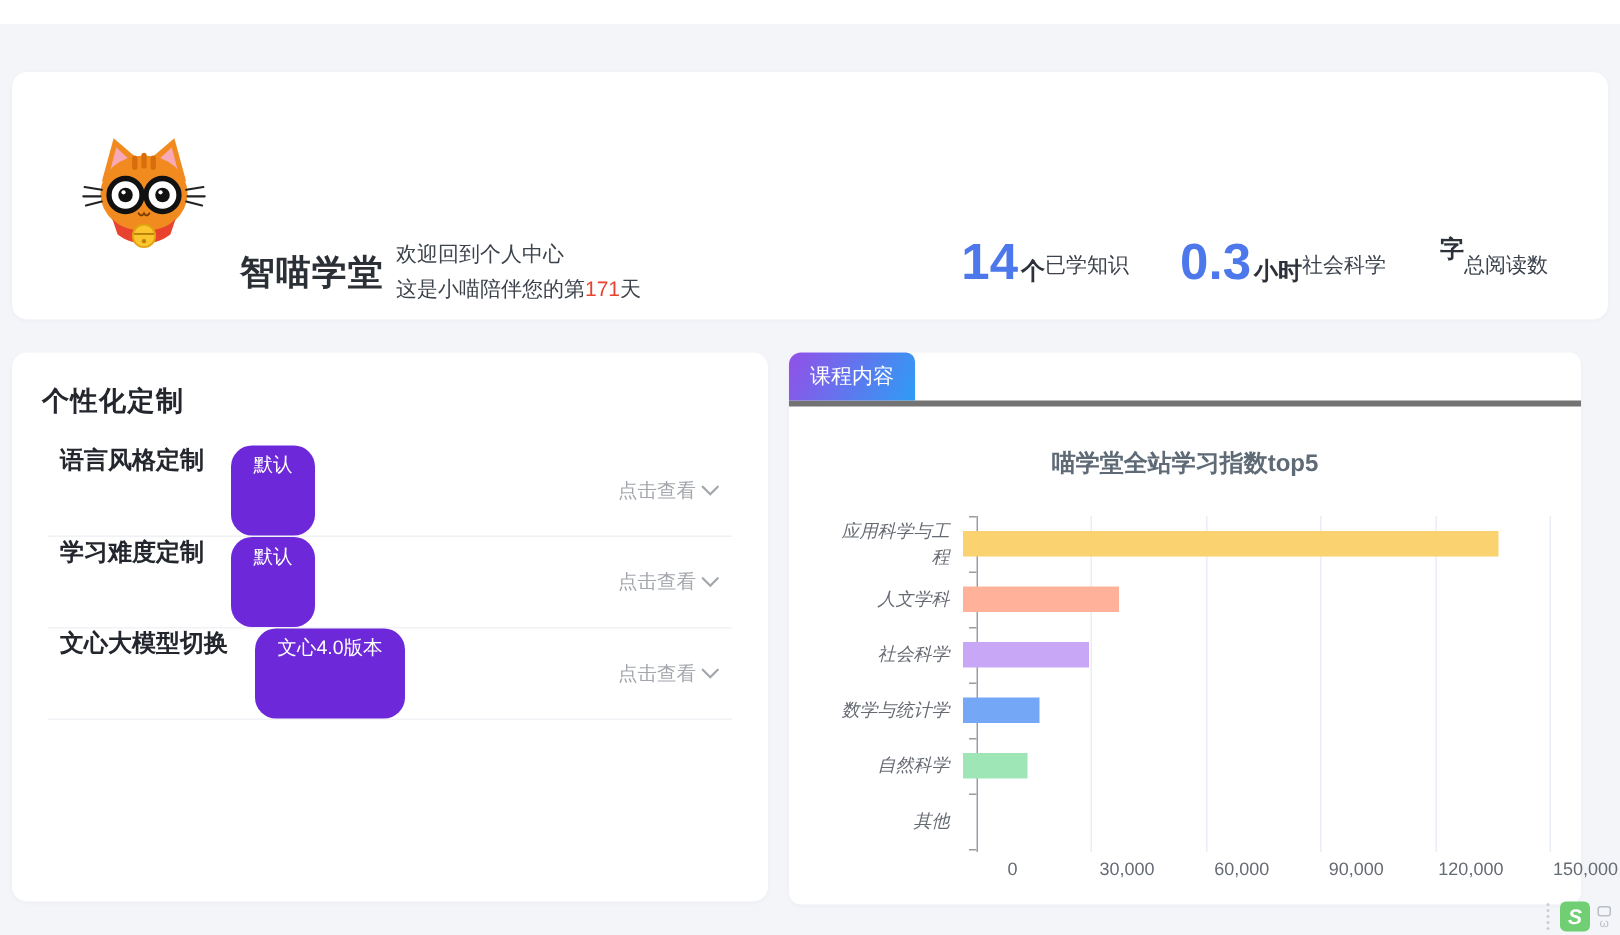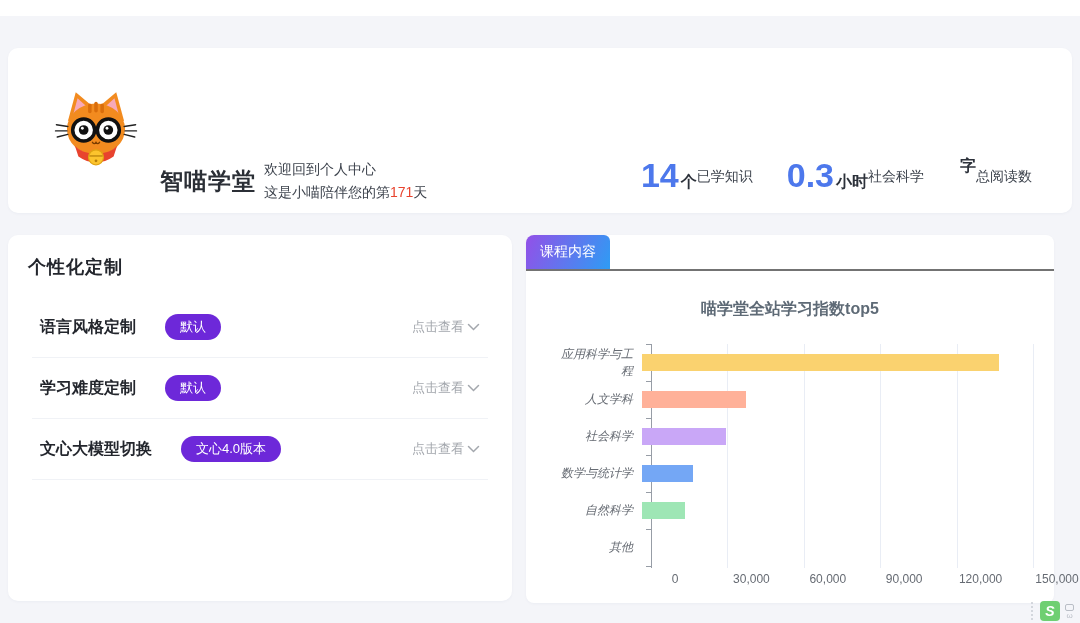--- a/index.html
+++ b/index.html
@@ -25,27 +25,27 @@
   .stats { position:absolute; right:40px; top:108px; display:flex; gap:34px; }
   .stat { display:flex; flex-direction:row; }
   .stat-top { display:flex; align-items:baseline; }
   .stat-value { font-size:34px; font-weight:bold; color:#4d78ec; }
   .stat-unit { font-size:16px; font-weight:bold; color:#2c313a; margin-left:2px; }
   .stat-label { font-size:14px; color:#3d434d; margin-top:12px; }
 
   
   .panel-title { position:absolute; left:20px; top:20px; font-size:18px; font-weight:bold; color:#23262d; letter-spacing:1px; }
   .cust-rows { position:absolute; left:24px; right:24px; top:62px; }
-  .cust-row { display:flex; align-items:center; height:61px; border-bottom:1px solid #f0f2f6;gap:11px; }
+  .cust-row { display:flex; height:61px; border-bottom:1px solid #f0f2f6; }
   .row-label { font-size:16px; font-weight:bold; color:#23262d; margin-left:8px; }
   .row-badge { margin-left:18px; background:#6d28d9; color:#fff; font-size:13px; padding:4px 15px; border-radius:14px; }
   .row-action { margin-left:auto; margin-right:8px; color:#a3a7ad; font-size:13px; display:flex; align-items:center; gap:3px; cursor:pointer; }
 
   
-  .tabs { display:flex; align-items:stretch; height:36px; border-bottom:2px solid #737373; }
+  .tabs { display:flex; align-items:stretch; height:36px; border-bottom:4px solid #737373; }
   .tab { min-width:74px; padding:0 14px; display:flex; align-items:center; justify-content:center;
     font-size:14px; color:#3f8cf7; cursor:pointer; }
   .tab.active { color:#fff; border-radius:8px 6px 0 0;
     background:linear-gradient(115deg,#9350e8 0%,#2e9cf4 100%); }
   .chart-title { margin-top:28px; text-align:center; font-size:16px; font-weight:bold; color:#5e6a76; }
 
   .chart { position:relative; margin:24px 0 0 24px; }
   .chart-row { display:flex; align-items:center; height:37px;font-style:italic; }
   .cat-label { width:92px; text-align:right; padding-right:9px; font-size:12px; color:#666b73; flex:0 0 92px; }
   .bar-track { position:relative; height:37px; flex:1; }

